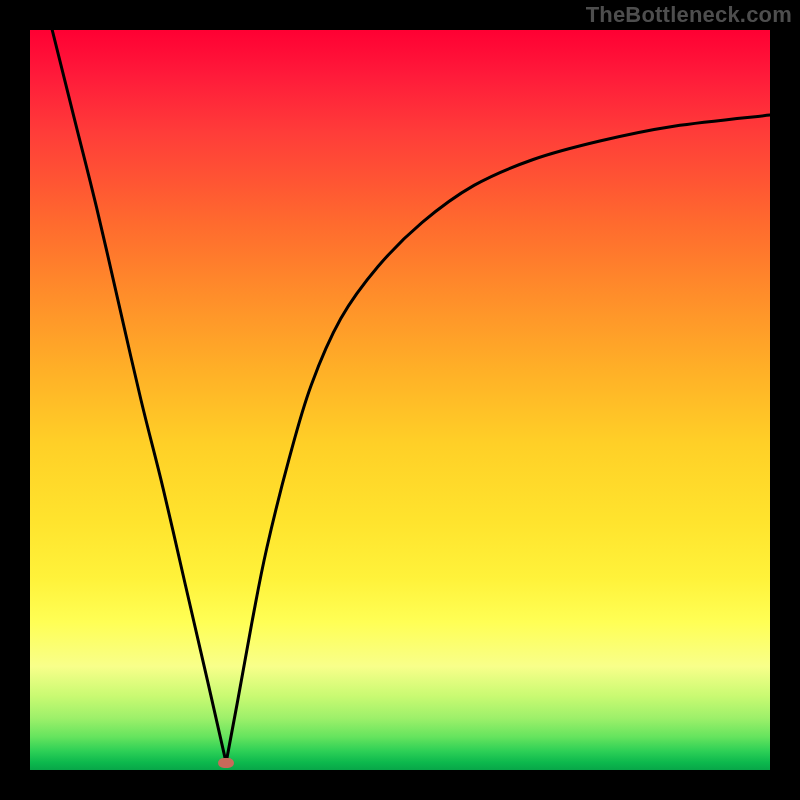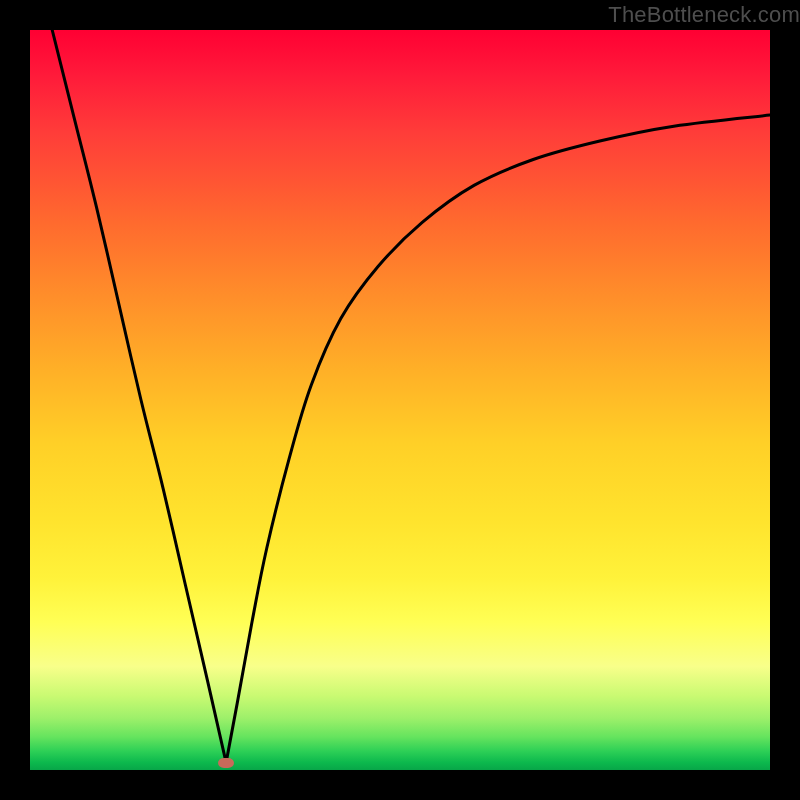--- a/index.html
+++ b/index.html
@@ -13,24 +13,24 @@
   }
   .outer {
     position: relative;
     width: 800px;
     height: 800px;
     background: #000;
   }
   .watermark {
     position: absolute;
     top: 2px;
-    right: 0;
+    right: 8px;
     color: #4e4e4e;
     font-size: 22px;
-    font-weight: 400;
+    font-weight: 700;
     letter-spacing: 0.2px;
     z-index: 20;
   }
   .plot-area {
     position: absolute;
     left: 30px;
     top: 30px;
     width: 740px;
     height: 740px;
     overflow: hidden;

